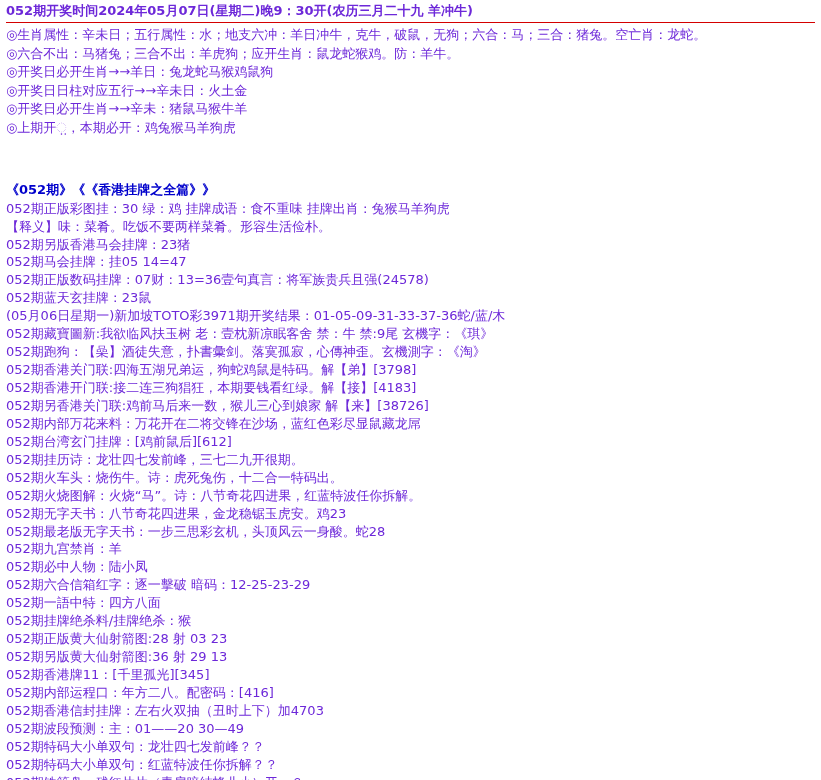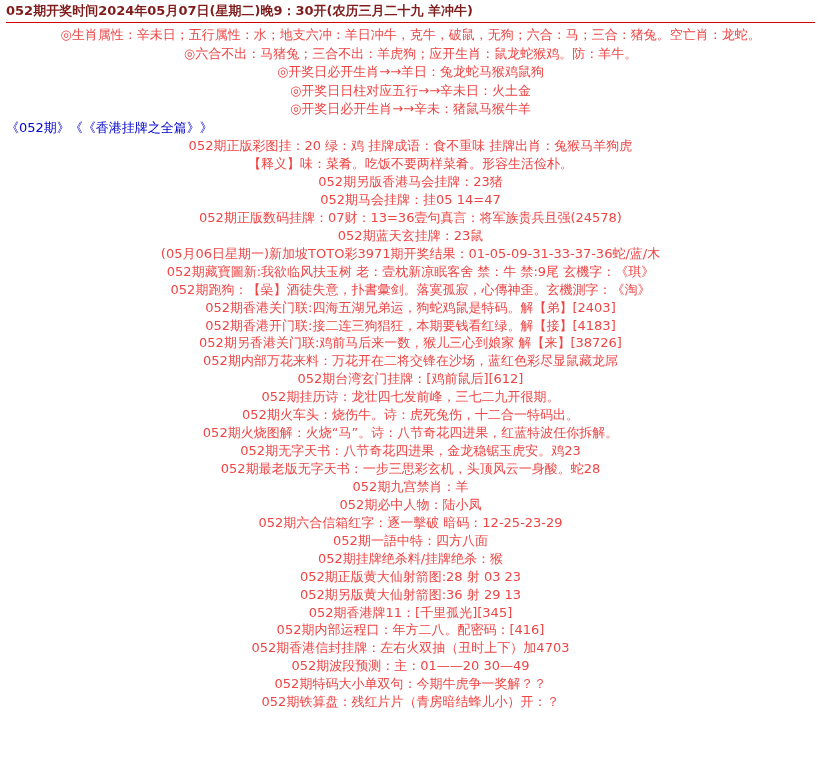--- a/index.html
+++ b/index.html
@@ -6,71 +6,73 @@
   body{
     width:821px;
     background:#ffffff;
     font-family:"DejaVu Sans","Liberation Sans",sans-serif;
     font-size:13px;
     line-height:1.42;
     color:#000000;
   }
   .page{width:821px;box-sizing:border-box;padding:2px 6px 4px 6px;}
   .line{white-space:nowrap;overflow:hidden;}
-  .black{color:#ef4444;text-align:center;}
+  .black{color:#6d28d9;}
   .hr{border-top:1px solid #d40000;margin:2px 0 3px 0;height:0;line-height:0;font-size:0;}
-  .title-line{font-weight:bold;color:#7f1d1d;}
-  .sec-title{font-weight:normal;color:#0000cc;}
+  .title-line{font-weight:bold;color:#6d28d9;}
+  .sec-title{font-weight:bold;color:#0000cc;margin-top:44px;}
   .tight{line-height:1.38;}
 </style>
 </head>
 <body>
 
 <div class="page">
 
   <div class="line title-line">052期开奖时间2024年05月07日(星期二)晚9：30开(农历三月二十九 羊冲牛)</div>
   <div class="hr"></div>
 
   <div class="line black">◎生肖属性：辛未日；五行属性：水；地支六冲：羊日冲牛，克牛，破鼠，无狗；六合：马；三合：猪兔。空亡肖：龙蛇。</div>
   <div class="line black">◎六合不出：马猪兔；三合不出：羊虎狗；应开生肖：鼠龙蛇猴鸡。防：羊牛。</div>
   <div class="line black">◎开奖日必开生肖→→羊日：兔龙蛇马猴鸡鼠狗</div>
   <div class="line black">◎开奖日日柱对应五行→→辛未日：火土金</div>
   <div class="line black">◎开奖日必开生肖→→辛未：猪鼠马猴牛羊</div>
+  <div class="line black">◎上期开಼，本期必开：鸡兔猴马羊狗虎</div>
 
   <div class="line sec-title">《052期》《《香港挂牌之全篇》》</div>
 
   <div class="tight">
-    <div class="line black">052期正版彩图挂：20 绿：鸡 挂牌成语：食不重味 挂牌出肖：兔猴马羊狗虎</div>
+    <div class="line black">052期正版彩图挂：30 绿：鸡 挂牌成语：食不重味 挂牌出肖：兔猴马羊狗虎</div>
     <div class="line black">【释义】味：菜肴。吃饭不要两样菜肴。形容生活俭朴。</div>
     <div class="line black">052期另版香港马会挂牌：23猪</div>
     <div class="line black">052期马会挂牌：挂05 14=47</div>
     <div class="line black">052期正版数码挂牌：07财：13=36壹句真言：将军族贵兵且强(24578)</div>
     <div class="line black">052期蓝天玄挂牌：23鼠</div>
     <div class="line black">(05月06日星期一)新加坡TOTO彩3971期开奖结果：01-05-09-31-33-37-36蛇/蓝/木</div>
     <div class="line black">052期藏寶圖新:我欲临风扶玉树 老：壹枕新凉眠客舍 禁：牛 禁:9尾 玄機字：《琪》</div>
     <div class="line black">052期跑狗：【喿】酒徒失意，扑書彙剑。落寞孤寂，心傳神歪。玄機測字：《淘》</div>
-    <div class="line black">052期香港关门联:四海五湖兄弟运，狗蛇鸡鼠是特码。解【弟】[2403]</div>
+    <div class="line black">052期香港关门联:四海五湖兄弟运，狗蛇鸡鼠是特码。解【弟】[3798]</div>
     <div class="line black">052期香港开门联:接二连三狗猖狂，本期要钱看红绿。解【接】[4183]</div>
     <div class="line black">052期另香港关门联:鸡前马后来一数，猴儿三心到娘家 解【来】[38726]</div>
     <div class="line black">052期内部万花来料：万花开在二将交锋在沙场，蓝红色彩尽显鼠藏龙屌</div>
     <div class="line black">052期台湾玄门挂牌：[鸡前鼠后][612]</div>
     <div class="line black">052期挂历诗：龙壮四七发前峰，三七二九开很期。</div>
     <div class="line black">052期火车头：烧伤牛。诗：虎死兔伤，十二合一特码出。</div>
     <div class="line black">052期火烧图解：火烧“马”。诗：八节奇花四进果，红蓝特波任你拆解。</div>
     <div class="line black">052期无字天书：八节奇花四进果，金龙稳锯玉虎安。鸡23</div>
     <div class="line black">052期最老版无字天书：一步三思彩玄机，头顶风云一身酸。蛇28</div>
     <div class="line black">052期九宫禁肖：羊</div>
     <div class="line black">052期必中人物：陆小凤</div>
     <div class="line black">052期六合信箱红字：逐一擊破 暗码：12-25-23-29</div>
     <div class="line black">052期一語中特：四方八面</div>
     <div class="line black">052期挂牌绝杀料/挂牌绝杀：猴</div>
     <div class="line black">052期正版黄大仙射箭图:28 射 03 23</div>
     <div class="line black">052期另版黄大仙射箭图:36 射 29 13</div>
     <div class="line black">052期香港牌11：[千里孤光][345]</div>
     <div class="line black">052期内部运程口：年方二八。配密码：[416]</div>
     <div class="line black">052期香港信封挂牌：左右火双抽（丑时上下）加4703</div>
     <div class="line black">052期波段预测：主：01——20 30—49</div>
-    <div class="line black">052期特码大小单双句：今期牛虎争一奖解？？</div>
+    <div class="line black">052期特码大小单双句：龙壮四七发前峰？？</div>
+    <div class="line black">052期特码大小单双句：红蓝特波任你拆解？？</div>
     <div class="line black">052期铁算盘：残红片片（青房暗结蜂儿小）开：？</div>
 
   </div>
 
 </div>
 
 </body></html>

